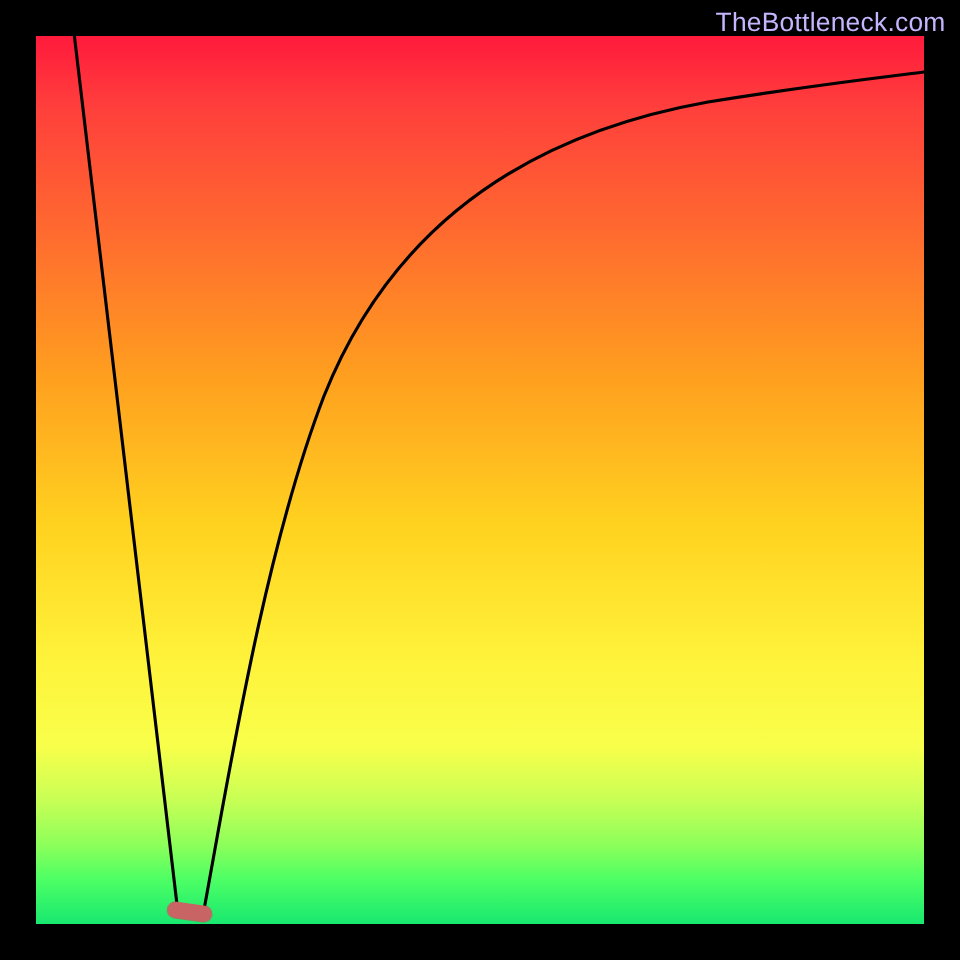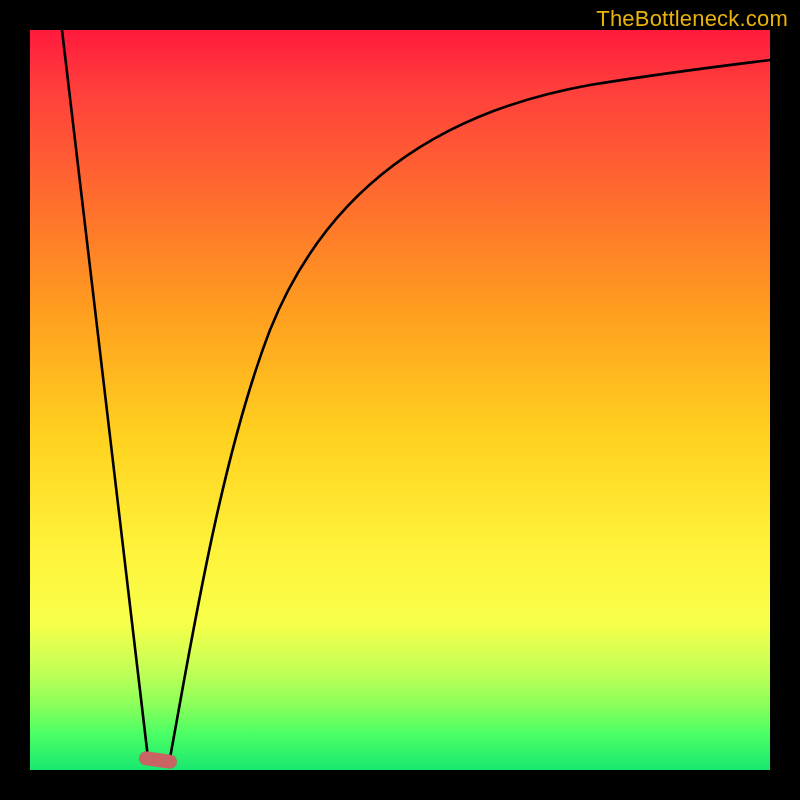--- a/index.html
+++ b/index.html
@@ -38,21 +38,21 @@
       #c8ff55 86%,
       #8eff5a 91%,
       #4dff65 95%,
       #18e870 100%
     );
   }
   .watermark {
     position: absolute;
     top: 6px;
     right: 12px;
-    color: #eab308;
+    color: #c4b5fd;
     font-size: 22px;
     letter-spacing: 0.2px;
     font-weight: 400;
     user-select: none;
   }
   svg.curve {
     position: absolute;
     left: 0;
     top: 0;
     width: 740px;

